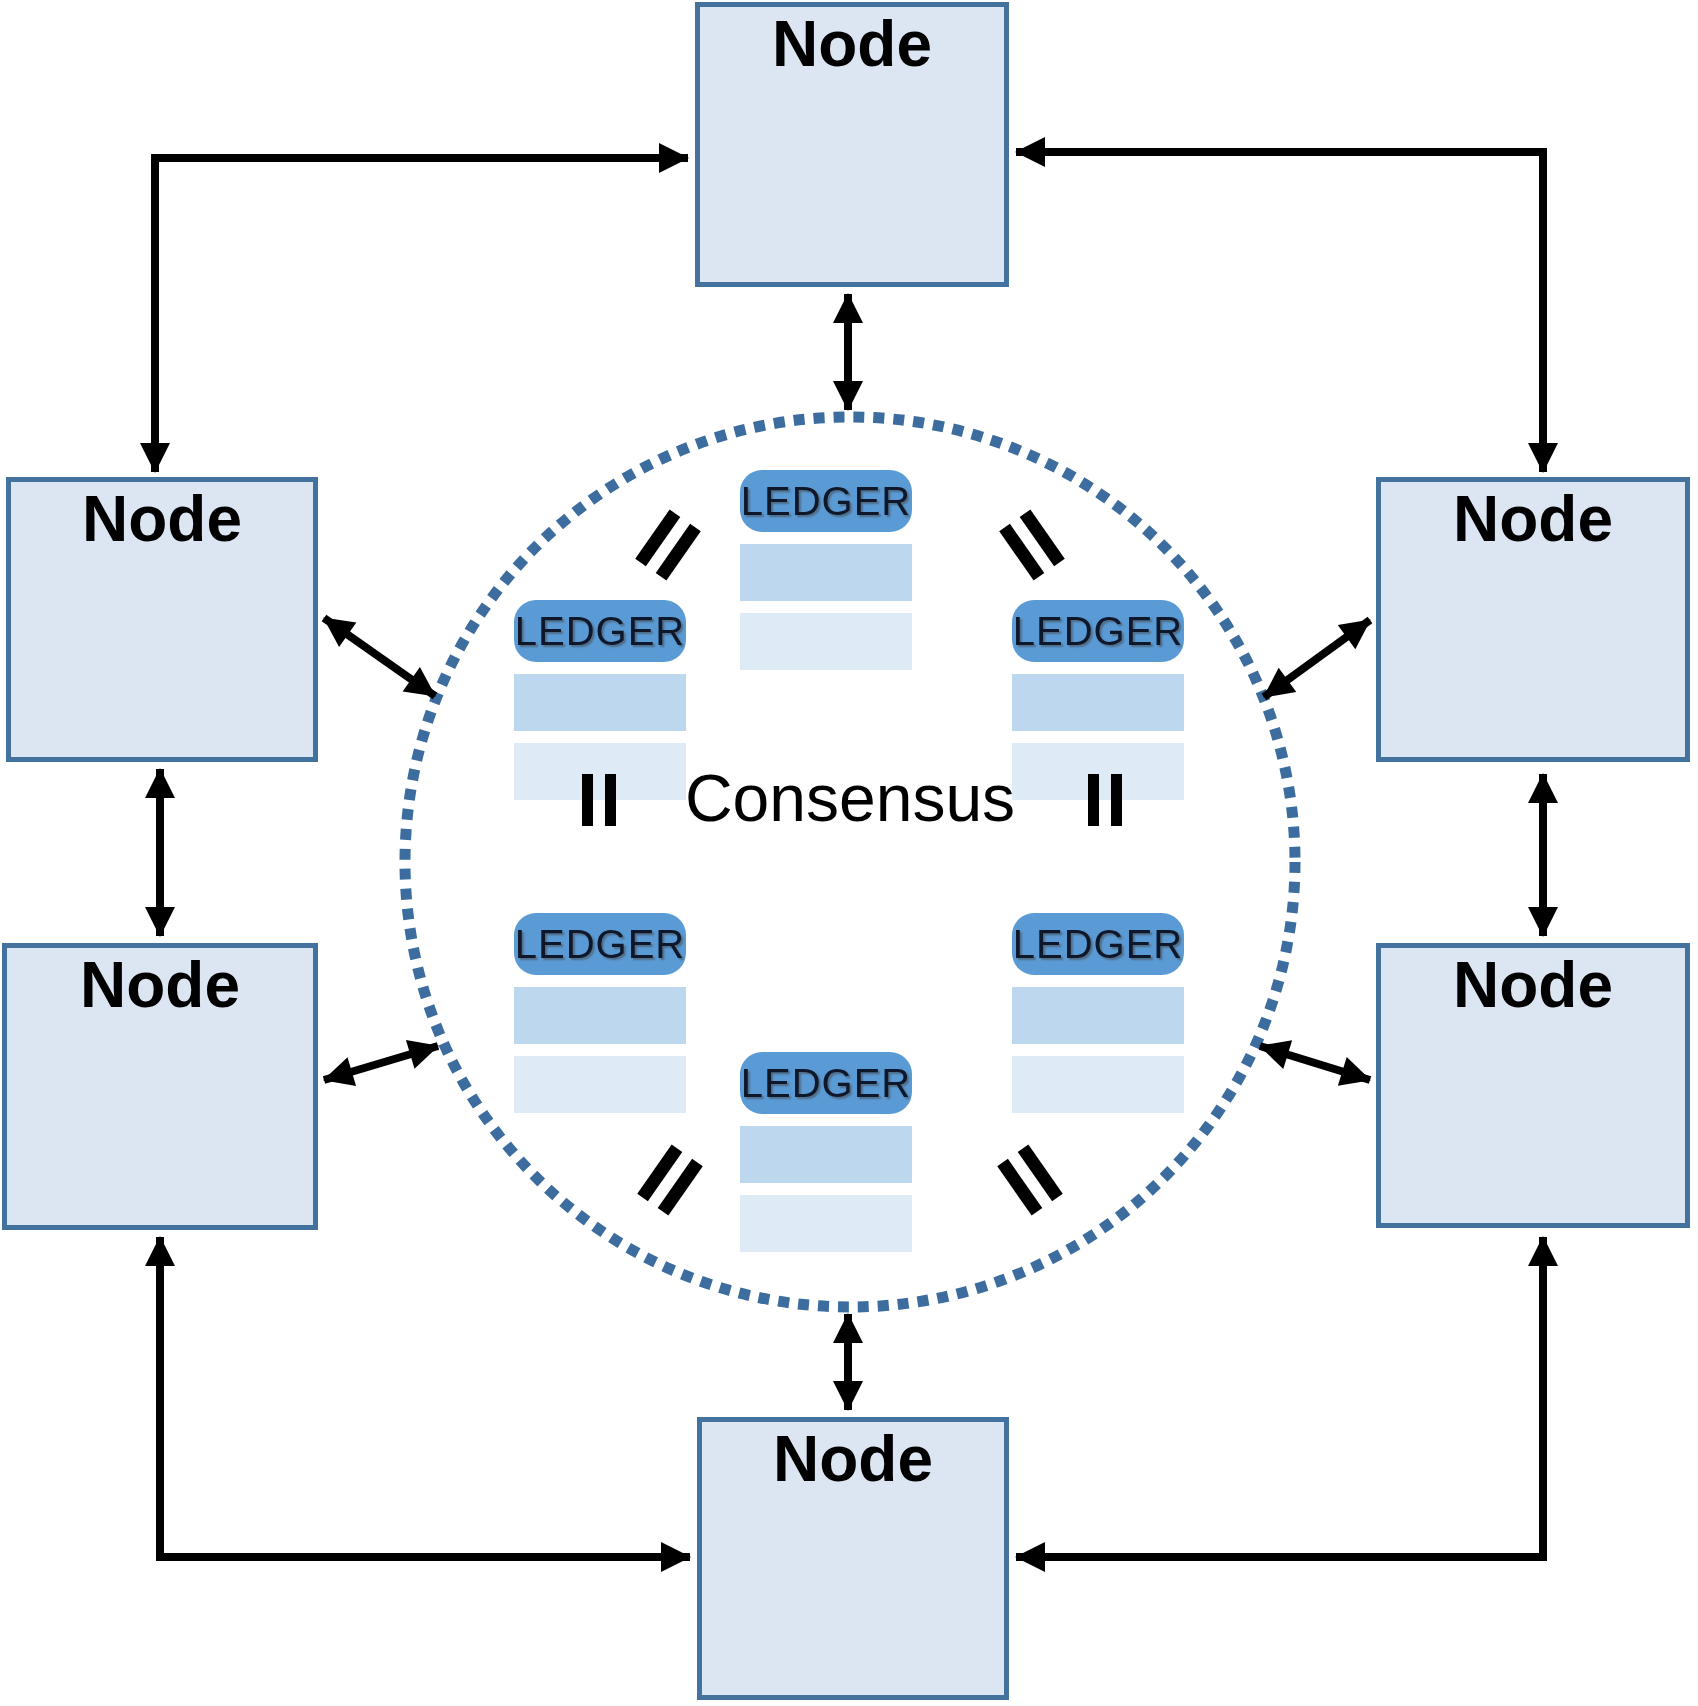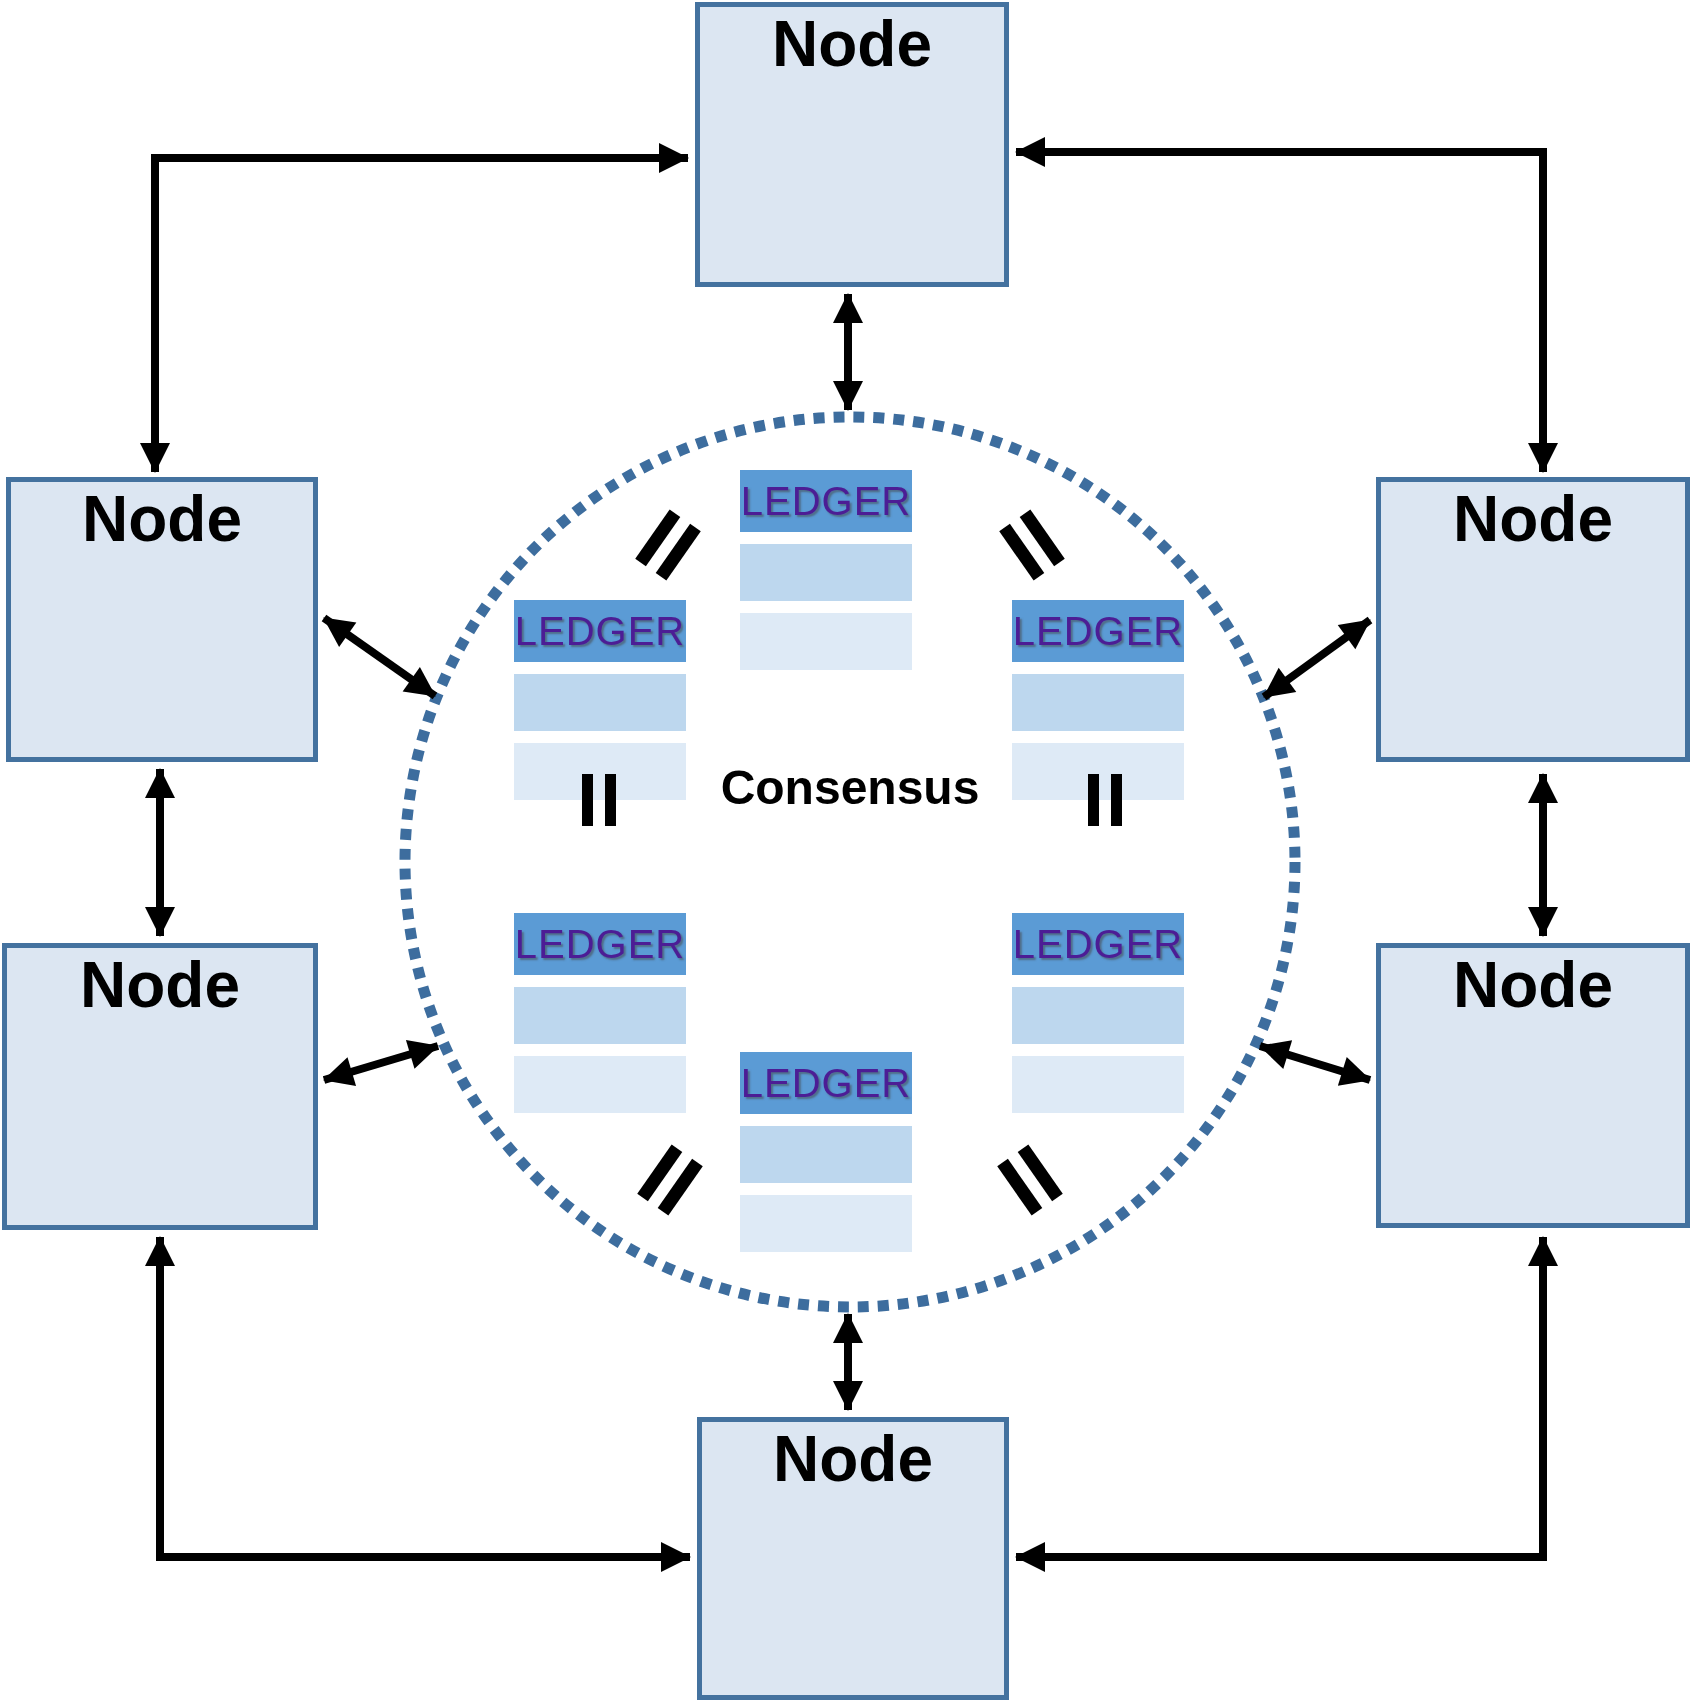--- a/index.html
+++ b/index.html
@@ -14,32 +14,33 @@
   .node-box{
     position:absolute;background:#dce6f2;border:5px solid #44729f;
     display:flex;align-items:flex-start;justify-content:center;box-sizing:border-box;
   }
   .node-label{
     font-size:64px;font-weight:700;color:#000000;letter-spacing:0px;
   }
 
   .ledger{position:absolute;width:172px;}
   .ledger-header{
-    height:62px;background:#5b9bd5;color:#4c1d95;
+    height:62px;background:#5b9bd5;color:#0f172a;
     display:flex;align-items:center;justify-content:center;
     font-size:40px;font-weight:400;letter-spacing:1px;
     text-shadow:2px 2px 2px rgba(70,70,70,0.55);
+    border-radius:22px;
   }
   .ledger-row{height:57px;margin-top:12px;}
   .row-a{background:#bdd7ee;}
   .row-b{background:#deeaf6;}
 
   .consensus{
     position:absolute;left:600px;top:760px;width:500px;
-    text-align:center;font-size:48px;font-weight:700;color:#000000;
+    text-align:center;font-size:66px;font-weight:400;color:#000000;
   }
 
   .eq-tilt{position:absolute;width:60px;height:38px;}
   .eq-tilt .bar{width:60px;height:13px;background:#000000;}
   .eq-tilt .bar + .bar{margin-top:12px;}
   .rot-l{transform:rotate(-55deg);}
   .rot-r{transform:rotate(55deg);}
 
   .eq-vert{position:absolute;width:34px;height:52px;display:flex;justify-content:space-between;}
   .eq-vert .vbar{width:11px;height:52px;background:#000000;}

